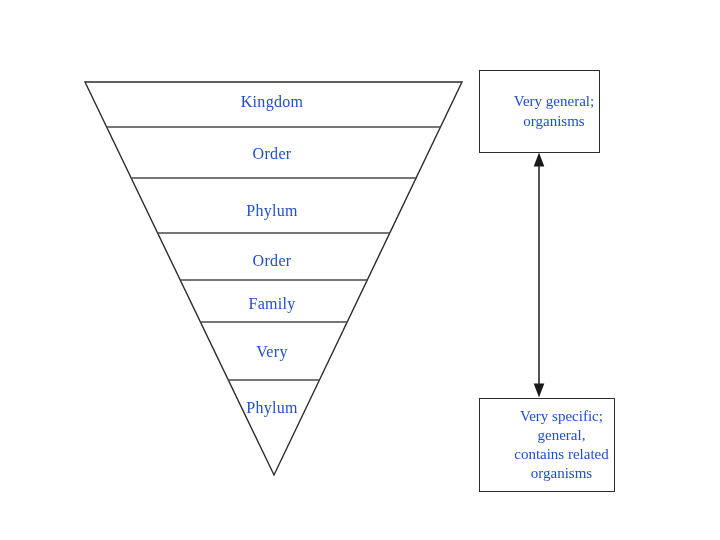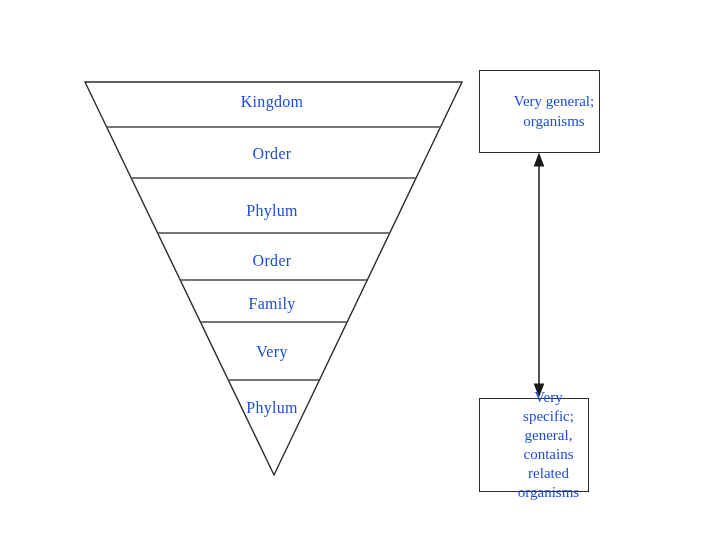--- a/index.html
+++ b/index.html
@@ -27,21 +27,21 @@
     display: flex;
     flex-direction: column;
     justify-content: center;
     align-items: center;
     text-align: center;
     font-size: 15px;
     line-height: 1.27;
     padding-left: 29px;
   }
   .info-box.top-box    { left: 479px; top: 70px;  width: 121px; height: 83px; }
-  .info-box.bottom-box { left: 479px; top: 398px; width: 110px; height: 94px; }
+  .info-box.bottom-box { left: 479px; top: 398px; width: 136px; height: 94px; }
 </style>
 </head>
 <body>
 
 <div class="canvas">
 
   <svg class="diagram-svg" width="720" height="540" viewBox="0 0 720 540">
 
     <polygon points="85,82 462,82 274,475" fill="none" stroke="#2b2b2b" stroke-width="1.4"></polygon>
 

